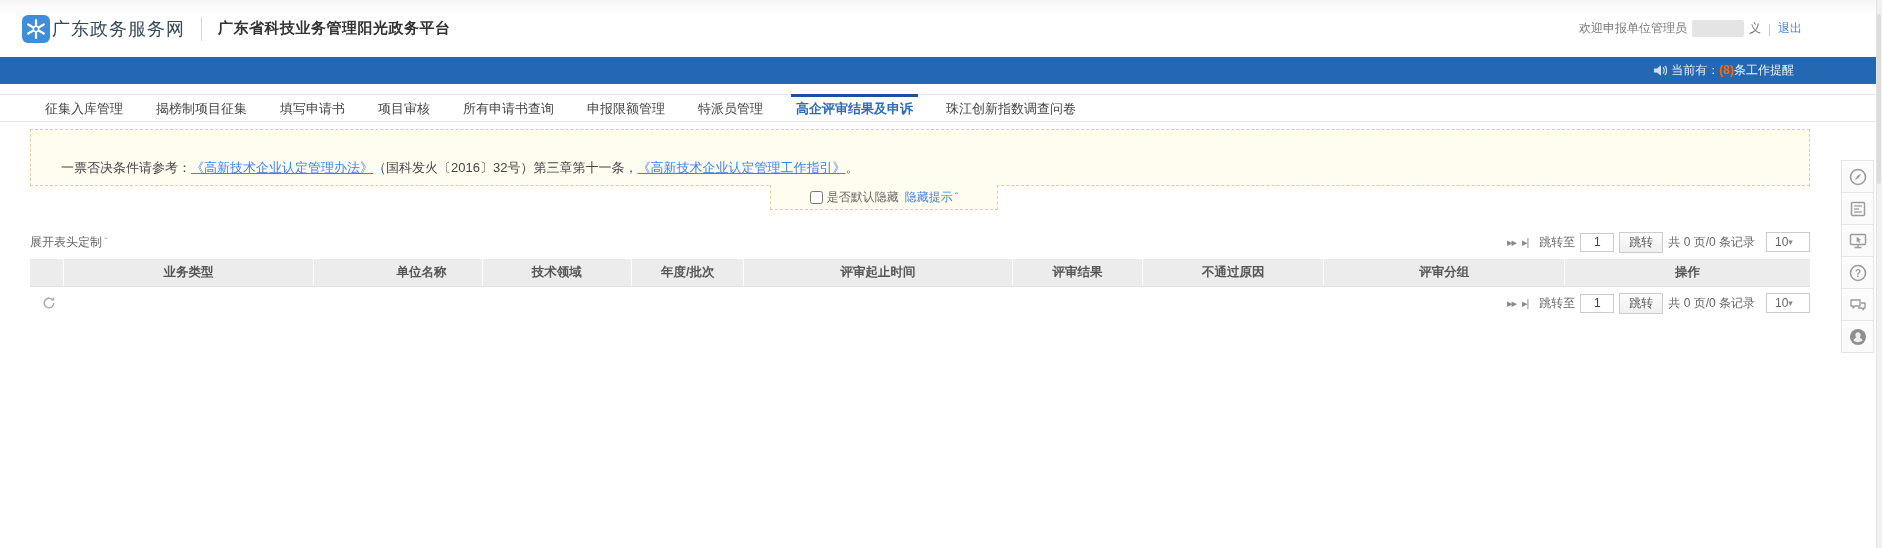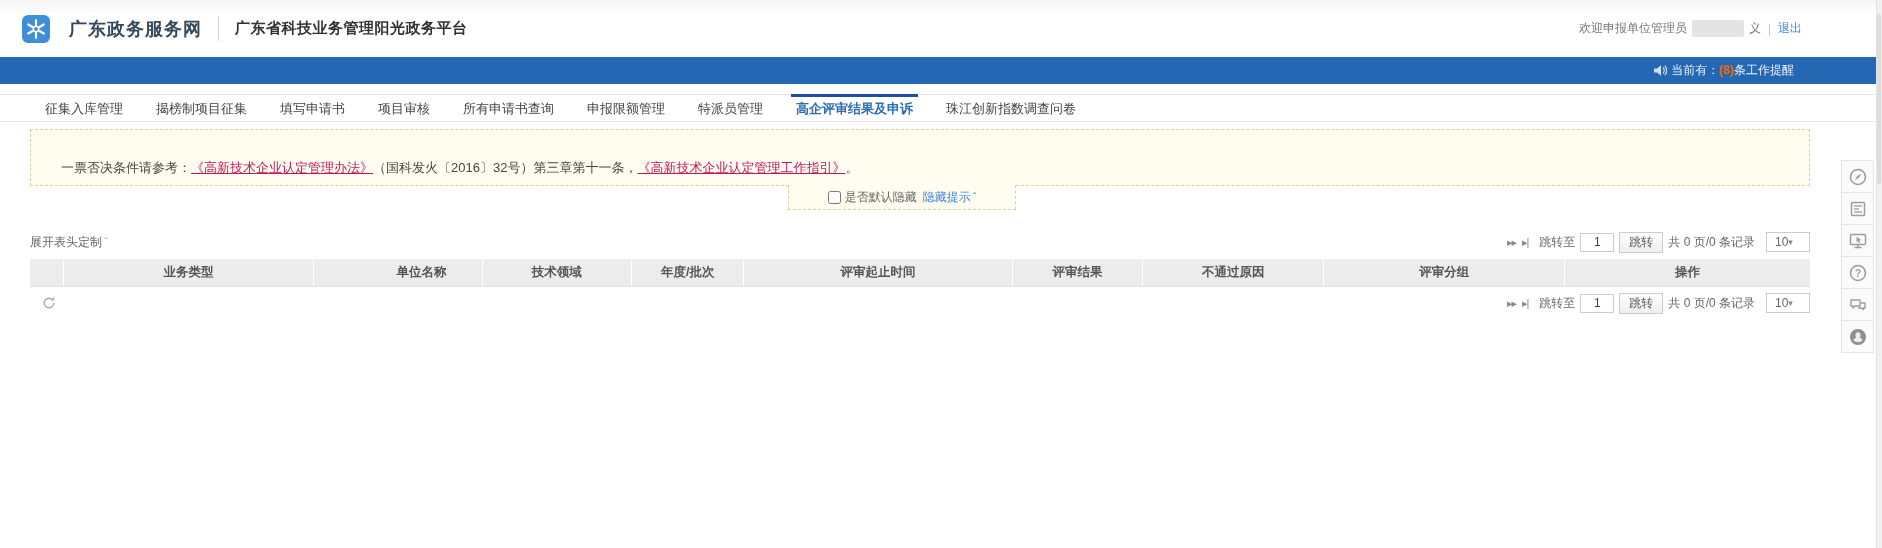--- a/index.html
+++ b/index.html
@@ -4,21 +4,21 @@
 <style>
   * { box-sizing: border-box; }
   html,body { margin:0; padding:0; background:#fff; }
   body { font-family: "Liberation Sans", "DejaVu Sans", sans-serif; }
   .page { position:relative; width:1882px; height:548px; background:#fff; overflow:hidden; }
 
   
   .top-header { height:57px; display:flex; align-items:center; padding-left:22px;
     background:linear-gradient(#f4f4f4, #ffffff 14px); }
   .logo { width:28px; height:28px; flex:0 0 auto; }
-  .site-name { font-size:18px; color:#36495c; margin-left:19px; letter-spacing:1px; font-weight:700; }
+  .site-name { font-size:18px; color:#36495c; margin-left:2px; letter-spacing:1px; font-weight:400; }
   .brand-divider { width:1px; height:24px; background:#d4d4d4; margin:0 16px; }
   .platform-name { font-size:15px; font-weight:bold; color:#333; letter-spacing:0.5px; }
   .user-area { margin-left:auto; margin-right:80px; display:flex; align-items:center; font-size:12px; color:#777; }
   .redacted { display:inline-block; width:52px; height:17px; background:#e4e4e4; border-radius:2px; margin:0 5px; }
   .user-sep { color:#c9c9c9; margin:0 7px; }
   .logout-link { color:#4287d6; text-decoration:none; cursor:pointer; }
 
   
   .navbar { height:27px; background:#2467b2; display:flex; align-items:stretch; padding-left:30px; }
   .nav-item { color:#fff; font-size:13px; font-weight:bold; line-height:27px; padding:0 17px; cursor:pointer; white-space:nowrap; }
@@ -32,22 +32,22 @@
     display:flex; align-items:center; padding-left:45px; }
   .subnav-item { position:relative; font-size:13px; color:#444; margin-right:33px; line-height:27px; cursor:pointer; white-space:nowrap; }
   .subnav-item.active { color:#2e6cb5; font-weight:bold;text-align:right; }
   .subnav-item.active::before { content:""; position:absolute; top:-1px; left:-5px; right:-5px; height:3px; background:#1d4f9e; }
 
   
   .content { padding:0 72px 0 30px; }
 
   .notice-wrap { position:relative; margin-top:7px; margin-bottom:46px; }
   .notice-box { height:57px; background:#fffcf0; border:1px dashed #ddcf9e; padding:29px 0 0 30px; font-size:13px; color:#454545; }
-  .notice-link { color:#be185d; text-decoration:underline; cursor:pointer; }
-  .notice-tab { position:absolute; top:calc(100% - 1px); left:758px; width:228px; height:25px; background:#fffcf0;
+  .notice-link { color:#3b82f6; text-decoration:underline; cursor:pointer; }
+  .notice-tab { position:absolute; top:calc(100% - 1px); left:740px; width:228px; height:25px; background:#fffcf0;
     border-left:1px dashed #ddcf9e; border-right:1px dashed #ddcf9e; border-bottom:1px dashed #ddcf9e;
     display:flex; align-items:center; justify-content:center; font-size:12px; color:#666; }
   .notice-tab input { width:13px; height:13px; margin:0 4px 0 0; }
   .hide-tip-link { color:#3f86d8; margin-left:6px; cursor:pointer; text-decoration:none; }
   .tab-caret { font-size:11px; color:#3f86d8; margin-left:2px; }
 
   .table-toolbar { display:flex; align-items:center; justify-content:space-between; margin-top:22px; height:20px; }
   .expand-label { font-size:12px; color:#666; cursor:pointer; }
   .expand-caret { font-size:11px; color:#999; margin-left:2px; }
 

